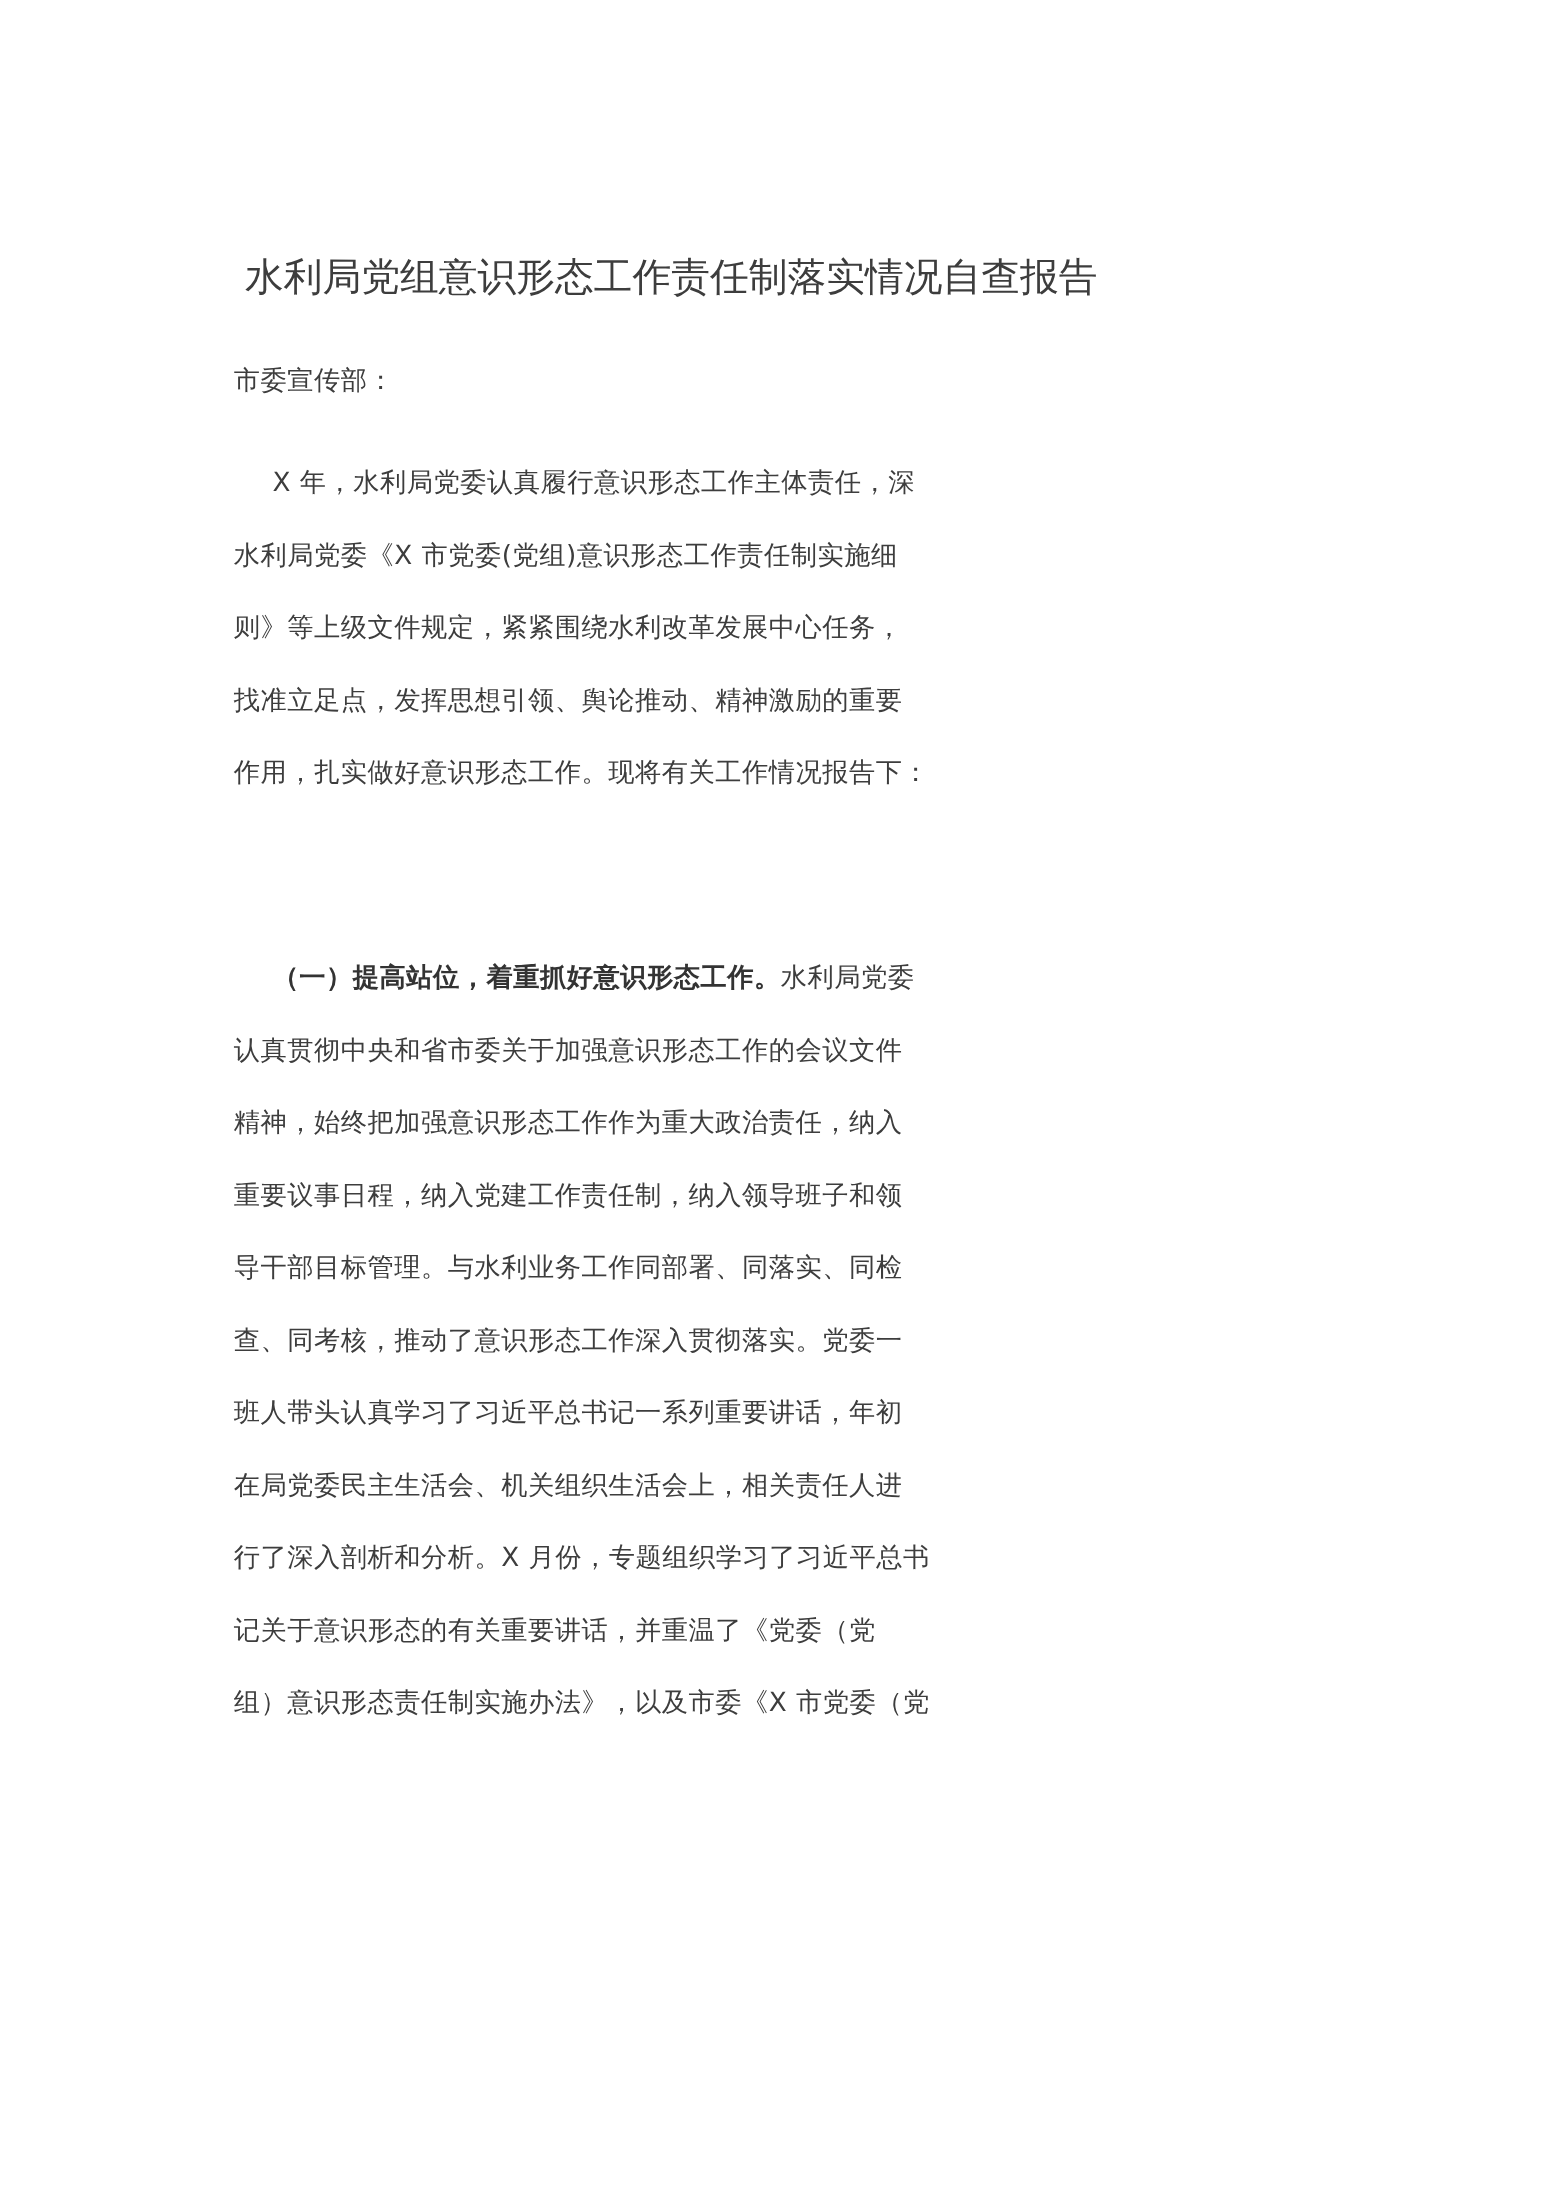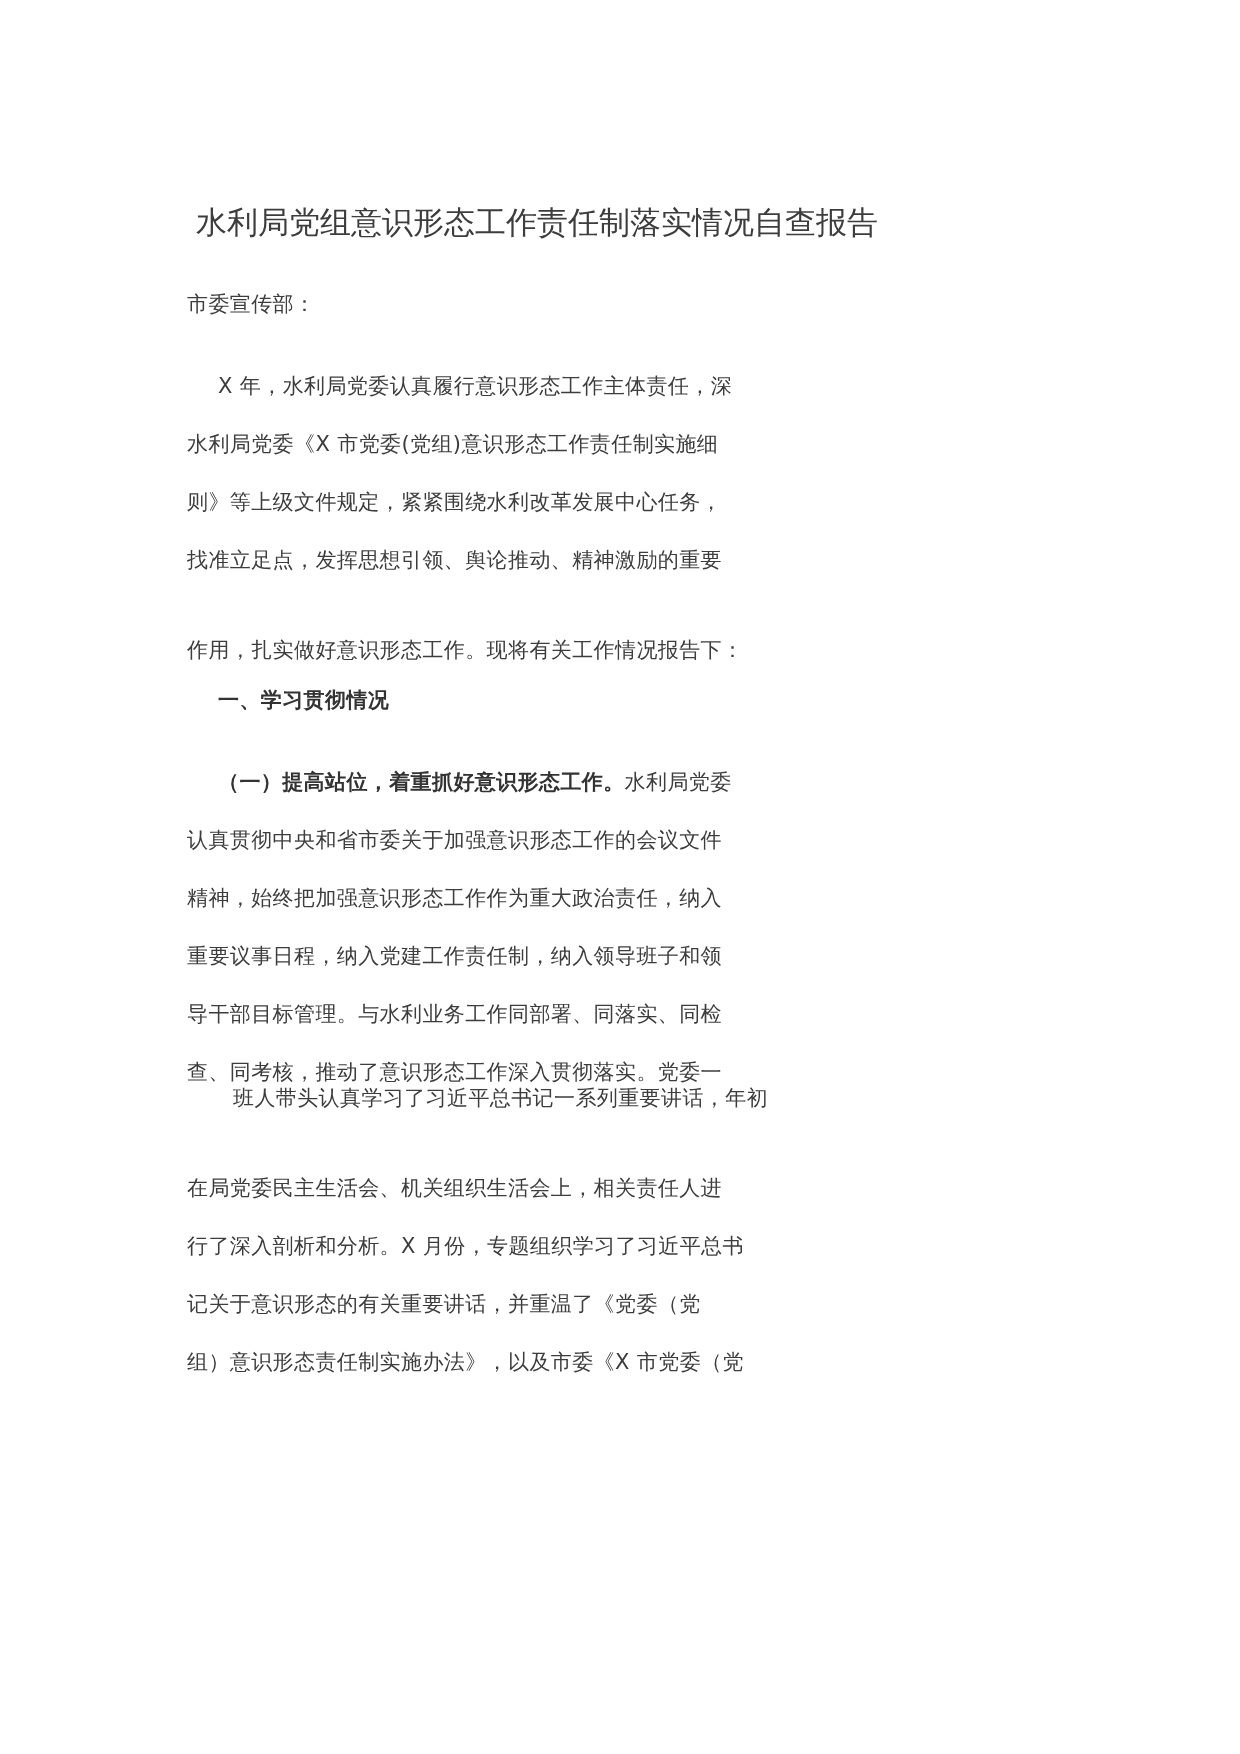--- a/index.html
+++ b/index.html
@@ -49,34 +49,33 @@
 
   <div class="line title" style="top:202px;">水利局党组意识形态工作责任制落实情况自查报告</div>
 
   <div class="line" style="top:284px;">市委宣传部：</div>
 
   <div>
     <div class="line" style="top:366px; left:218px;text-align:right;">X 年，水利局党委认真履行意识形态工作主体责任，深</div>
     <div class="line" style="top:424px;">水利局党委《X 市党委(党组)意识形态工作责任制实施细</div>
     <div class="line" style="top:482px;">则》等上级文件规定，紧紧围绕水利改革发展中心任务，</div>
     <div class="line" style="top:540px;">找准立足点，发挥思想引领、舆论推动、精神激励的重要</div>
-    <div class="line" style="top:630px;">作用，扎实做好意识形态工作。现将有关工作情况报告下：</div>
+    <div class="line" style="top:598px;">作用，扎实做好意识形态工作。现将有关工作情况报告下：</div>
   </div>
 
-  <div class="line bold" style="top:680px; left:218px;">一、学习贯彻情况</div>
 
   <div>
     <div class="line" style="top:762px; left:218px;">
       <span class="bold">（一）提高站位，着重抓好意识形态工作。</span><span>水利局党委</span>
     </div>
     <div class="line" style="top:820px;">认真贯彻中央和省市委关于加强意识形态工作的会议文件</div>
     <div class="line" style="top:878px;">精神，始终把加强意识形态工作作为重大政治责任，纳入</div>
     <div class="line" style="top:936px;text-align:right;">重要议事日程，纳入党建工作责任制，纳入领导班子和领</div>
     <div class="line" style="top:994px;">导干部目标管理。与水利业务工作同部署、同落实、同检</div>
     <div class="line" style="top:1052px;">查、同考核，推动了意识形态工作深入贯彻落实。党委一</div>
-    <div class="line" style="top:1078px;margin-left:46px;">班人带头认真学习了习近平总书记一系列重要讲话，年初</div>
+    <div class="line" style="top:1110px;">班人带头认真学习了习近平总书记一系列重要讲话，年初</div>
     <div class="line" style="top:1168px;">在局党委民主生活会、机关组织生活会上，相关责任人进</div>
     <div class="line" style="top:1226px;">行了深入剖析和分析。X 月份，专题组织学习了习近平总书</div>
     <div class="line" style="top:1284px;">记关于意识形态的有关重要讲话，并重温了《党委（党</div>
     <div class="line" style="top:1342px;">组）意识形态责任制实施办法》，以及市委《X 市党委（党</div>
   </div>
 
 </div>
 
 </body></html>

